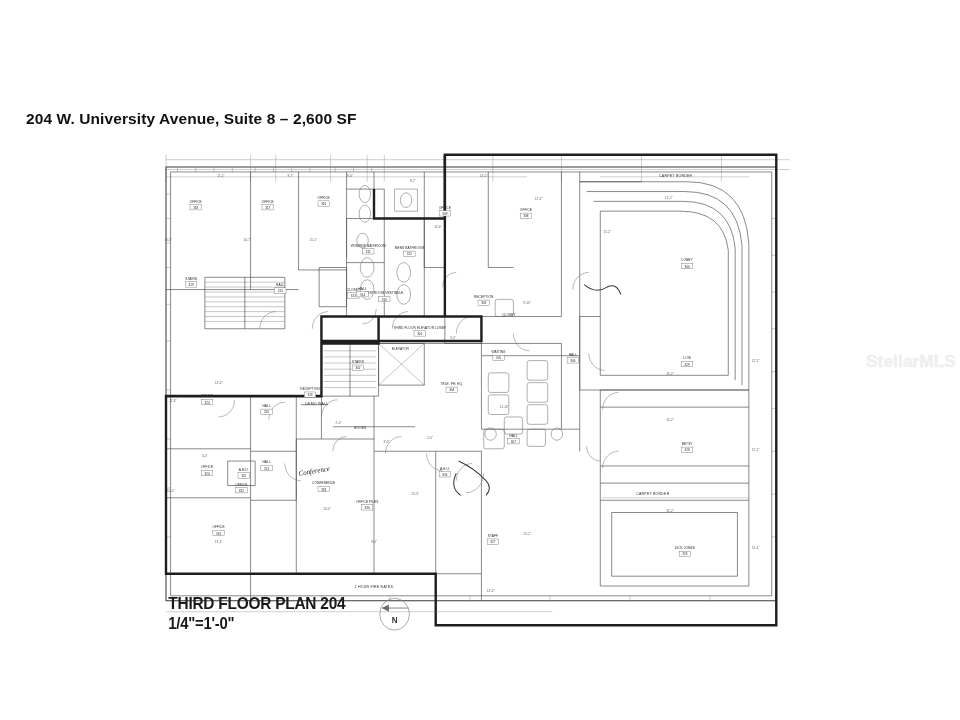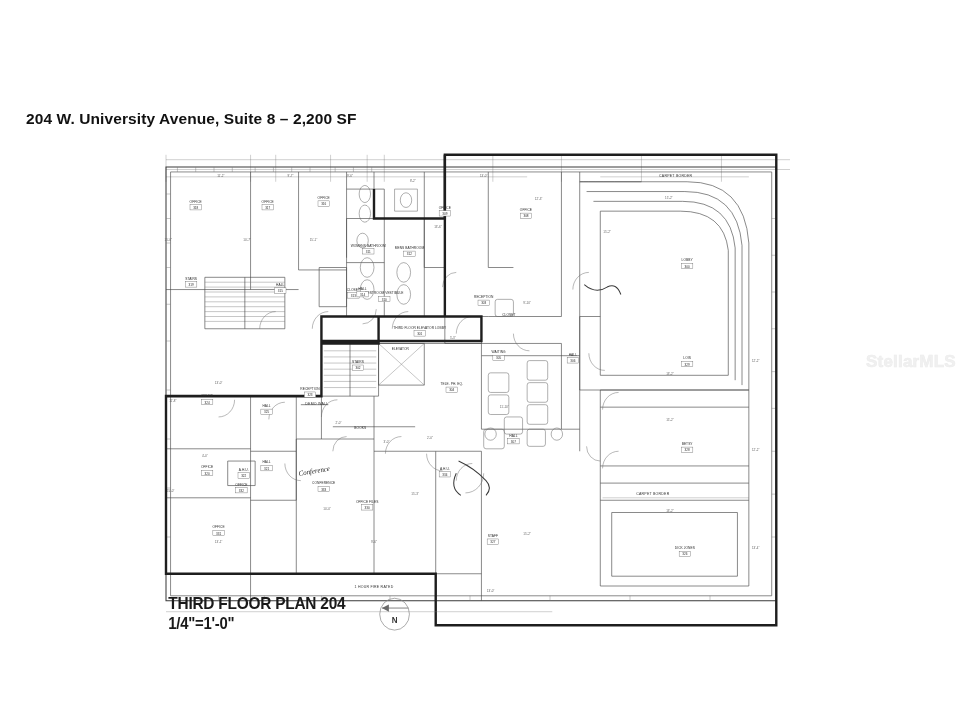--- a/index.html
+++ b/index.html
@@ -105,21 +105,21 @@
   .suite{fill:none;stroke:#1e1e1e;stroke-width:2.1;stroke-linejoin:miter;}
   .furn{fill:none;stroke:#6a6a6a;stroke-width:0.45;}
   .door{fill:none;stroke:#6a6a6a;stroke-width:0.4;}
   .tagbox{fill:#ffffff;stroke:#555;stroke-width:0.3;}
 </style>
 </head>
 <body>
 
 <div id="page">
 
-  <div class="listing-title">204 W. University Avenue, Suite 8 – 2,200 SF</div>
+  <div class="listing-title">204 W. University Avenue, Suite 8 – 2,600 SF</div>
 
   <div class="watermark">StellarMLS</div>
 
   <div id="plan-wrap">
     <svg id="plan-svg" viewBox="0 0 560 400" preserveAspectRatio="none">
 
       <g>
         <path class="dimline" d="M14 12 H560"></path>
         <path class="dimline" d="M14 26 H330"></path>
         <path class="dimline" d="M14 20 H560"></path>

